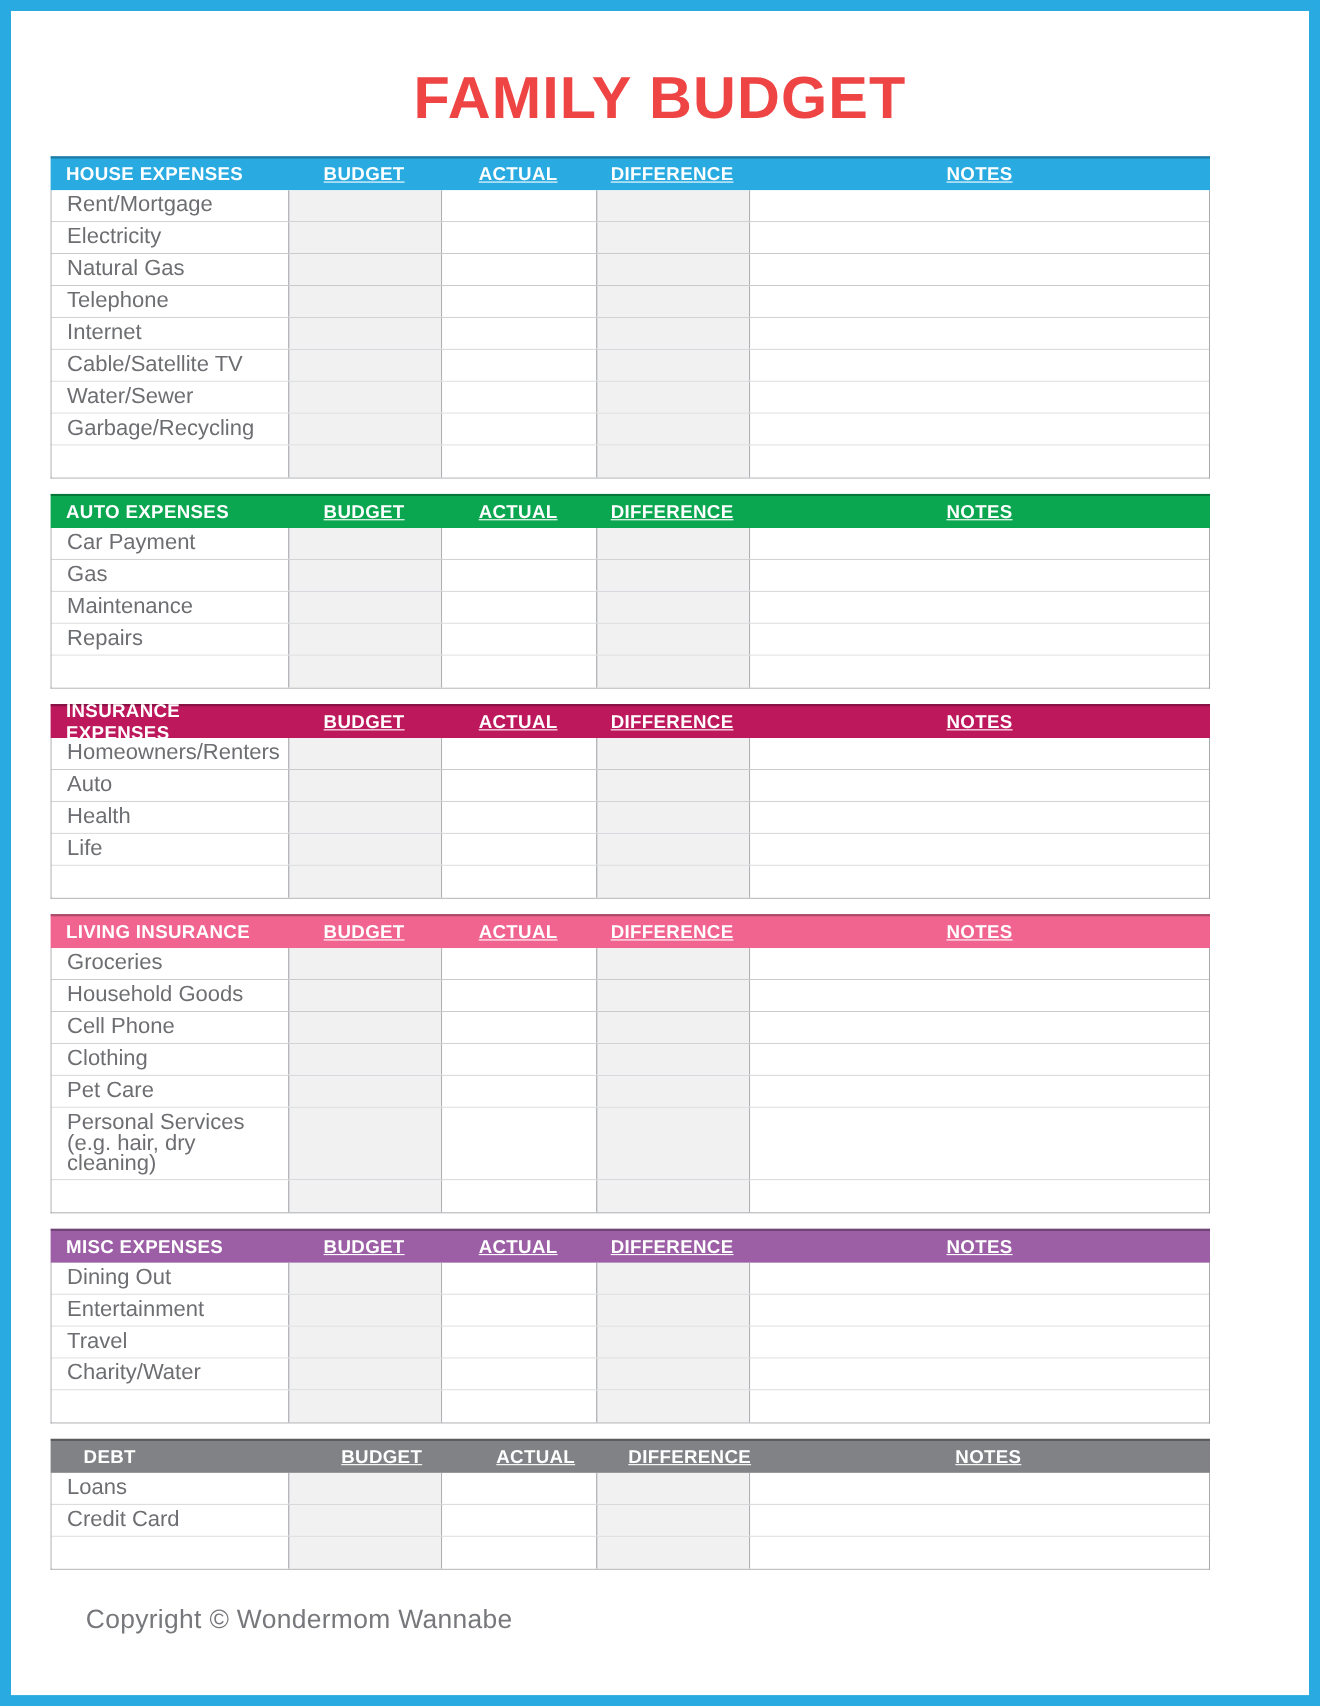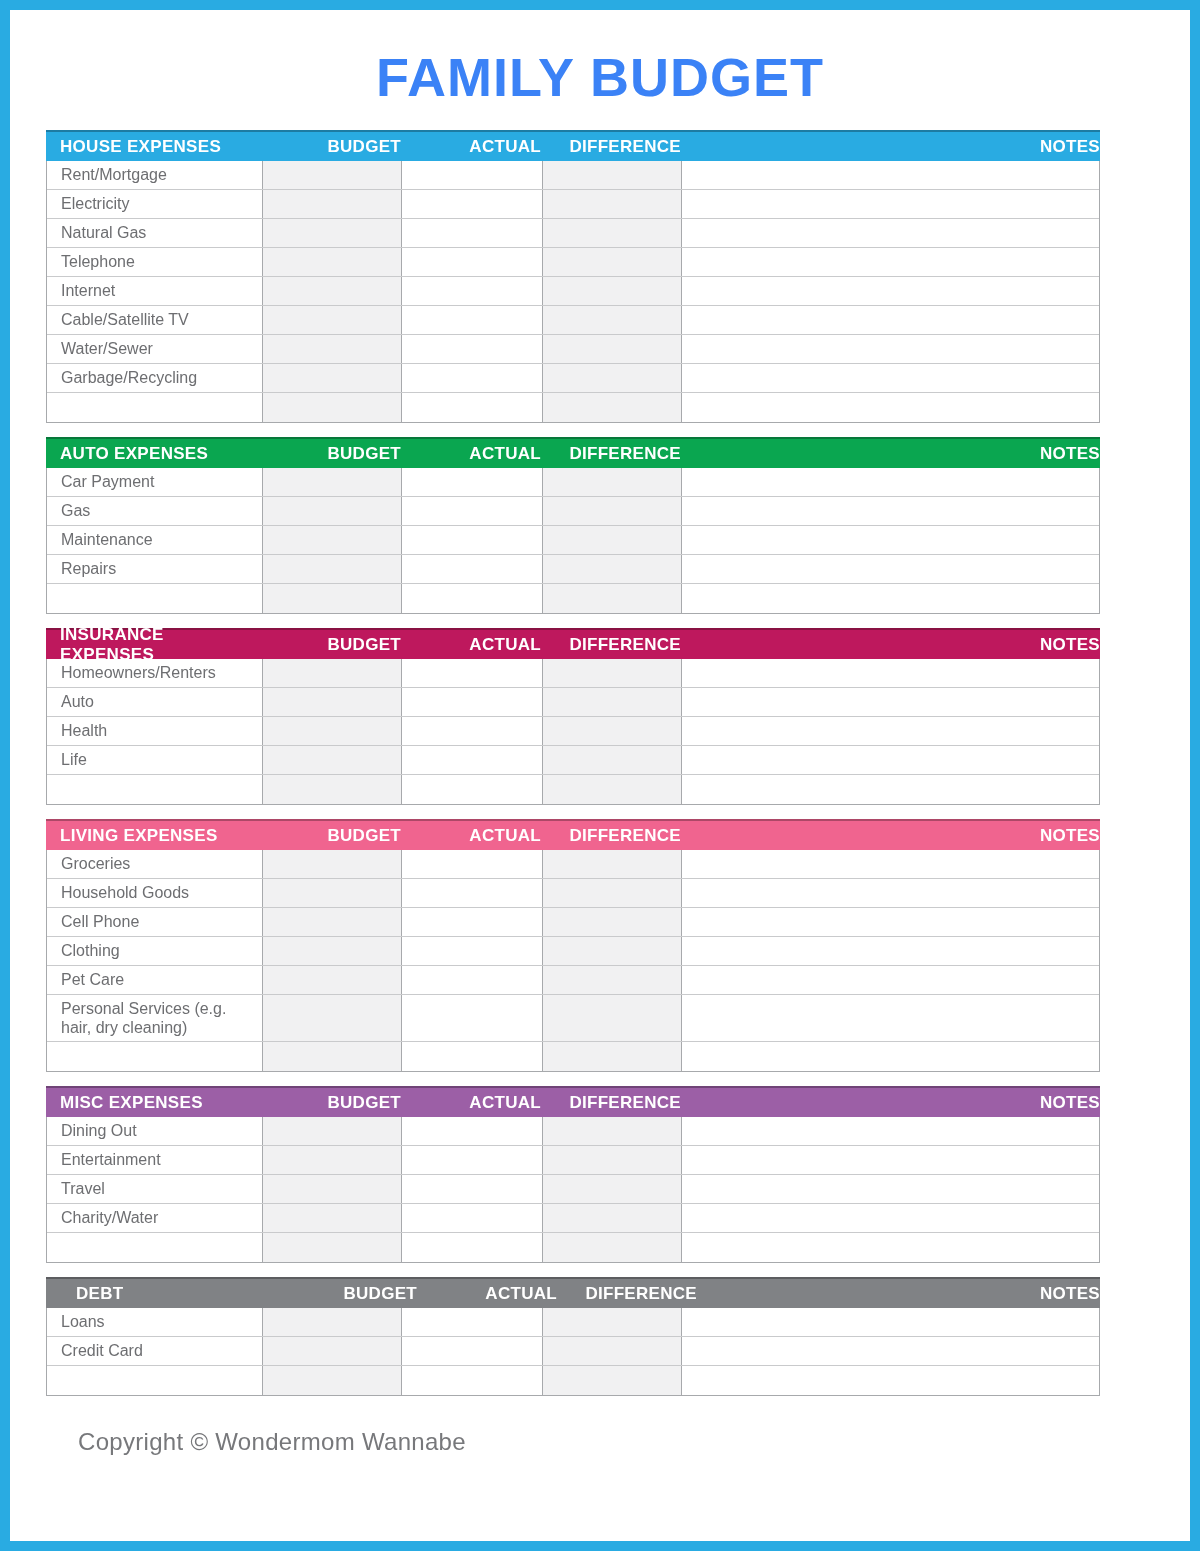--- a/index.html
+++ b/index.html
@@ -8,60 +8,60 @@
     width:1200px; height:1551px;
     font-family:"Liberation Sans", sans-serif;
   }
   .page {
     width:1200px; height:1551px;
     border:10px solid #29ABE2;
     background:#ffffff;
     overflow:hidden;
   }
   .title {
-    margin-top:36px;
+    margin-top:48px;
     text-align:center;
     font-size:54px;
     font-weight:bold;
     letter-spacing:1px;
-    color:#3b82f6;
+    color:#ef4444;
   }
   .tables {
     width:1054px;
     margin:22px auto 0 36px;
   }
   .section { margin-bottom:14px; }
   .sec-header {
     display:flex;
     align-items:center;
     height:31px;
     border-top:2px solid rgba(0,0,0,0.28);
     color:#ffffff;
     font-weight:bold;
     font-size:17px;
     letter-spacing:0.3px;
   }
   .sec-name { width:215px; padding-left:14px; }
-  .col-h { width:140px; text-align:right; }
+  .col-h { width:140px; text-align:center;text-decoration:underline; }
   .col-h.notes { flex:1; }
   .sec-body {
     border:1px solid #A7A9AC;
     border-top:none;
   }
   .row {
     display:flex;
     min-height:29px;
     border-bottom:1px solid #C9CACC;
   }
   .row:last-child { border-bottom:none; }
   .cell { min-height:28px; }
   .c-label {
     width:215px;
     padding:4px 2px 4px 14px;
-    font-size:16px;
+    font-size:20px;
     line-height:19px;
     color:#6D6E71;
     background:#ffffff;
   }
   .c-budget, .c-diff {
     width:140px;
     background:#F1F1F2;
     border-left:1px solid #A7A9AC;
     border-right:1px solid #A7A9AC;
   }
@@ -241,21 +241,21 @@
             <div class="cell c-label"></div>
             <div class="cell c-budget"></div>
             <div class="cell c-actual"></div>
             <div class="cell c-diff"></div>
             <div class="cell c-notes"></div>
           </div>
         </div>
       </div>
       <div class="section">
         <div class="sec-header" style="background: rgb(240, 100, 143);">
-          <span class="sec-name">LIVING EXPENSES</span>
+          <span class="sec-name">LIVING INSURANCE</span>
           <span class="col-h">BUDGET</span>
           <span class="col-h">ACTUAL</span>
           <span class="col-h">DIFFERENCE</span>
           <span class="col-h notes">NOTES</span>
         </div>
         <div class="sec-body">
           <div class="row">
             <div class="cell c-label">Groceries</div>
             <div class="cell c-budget"></div>
             <div class="cell c-actual"></div>

